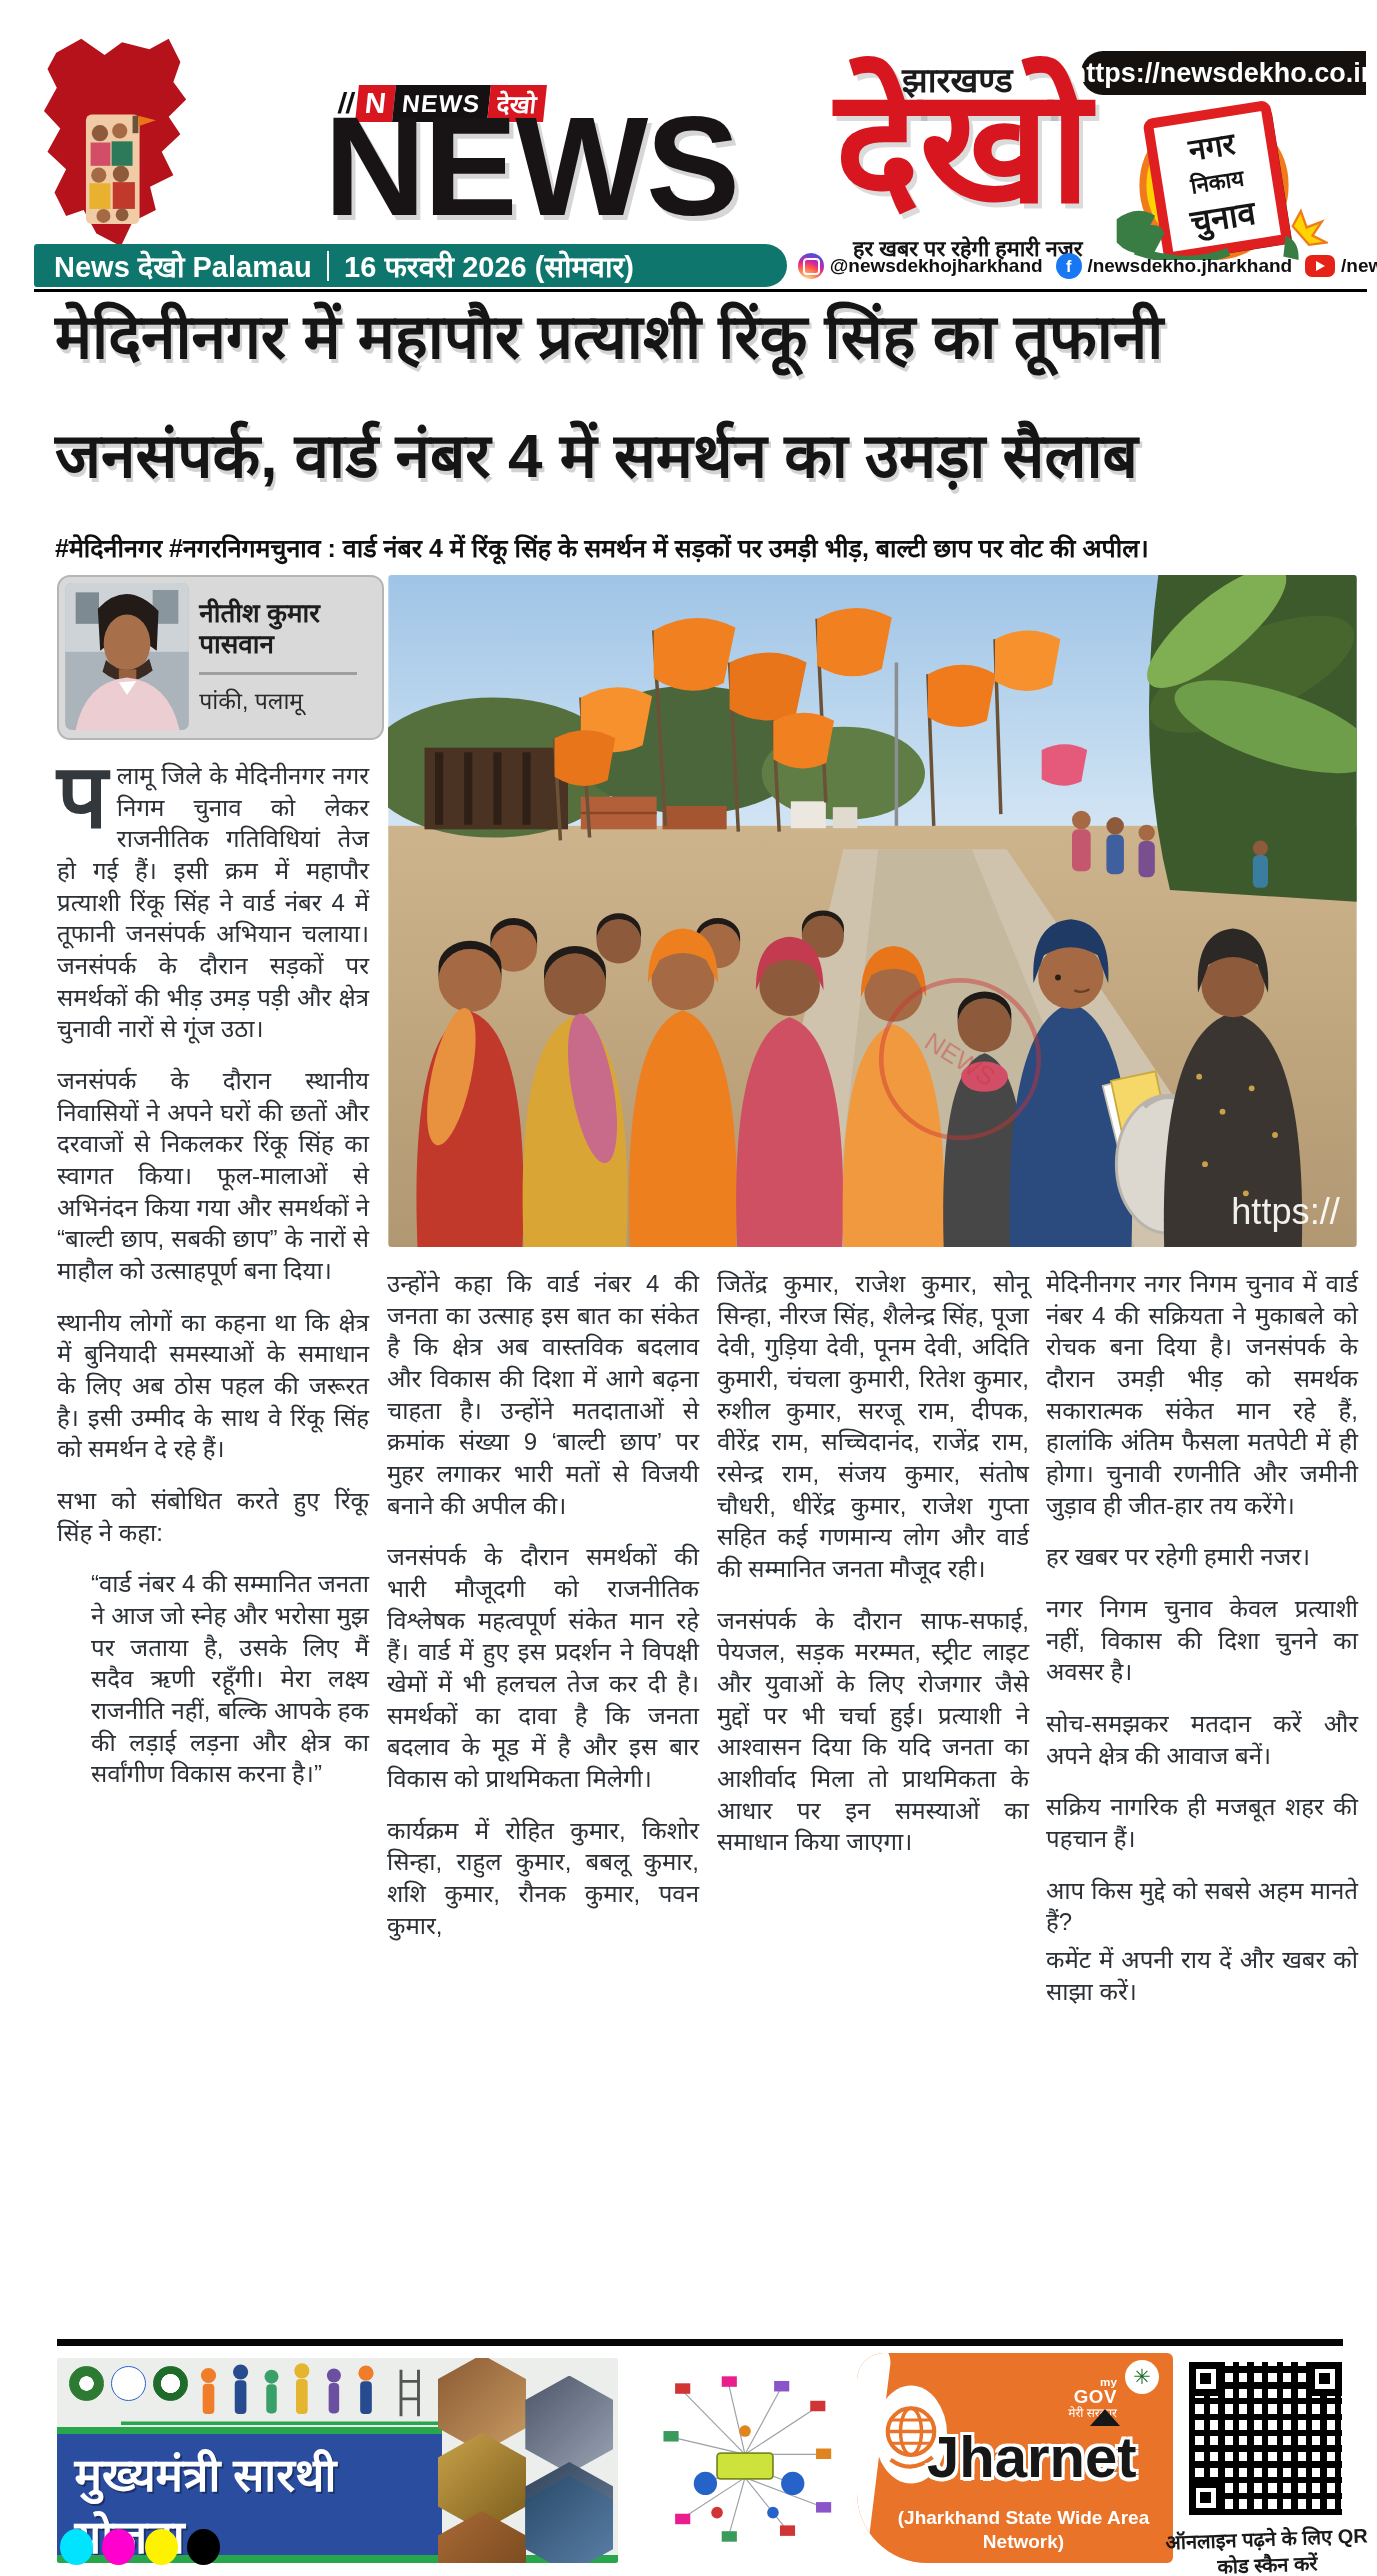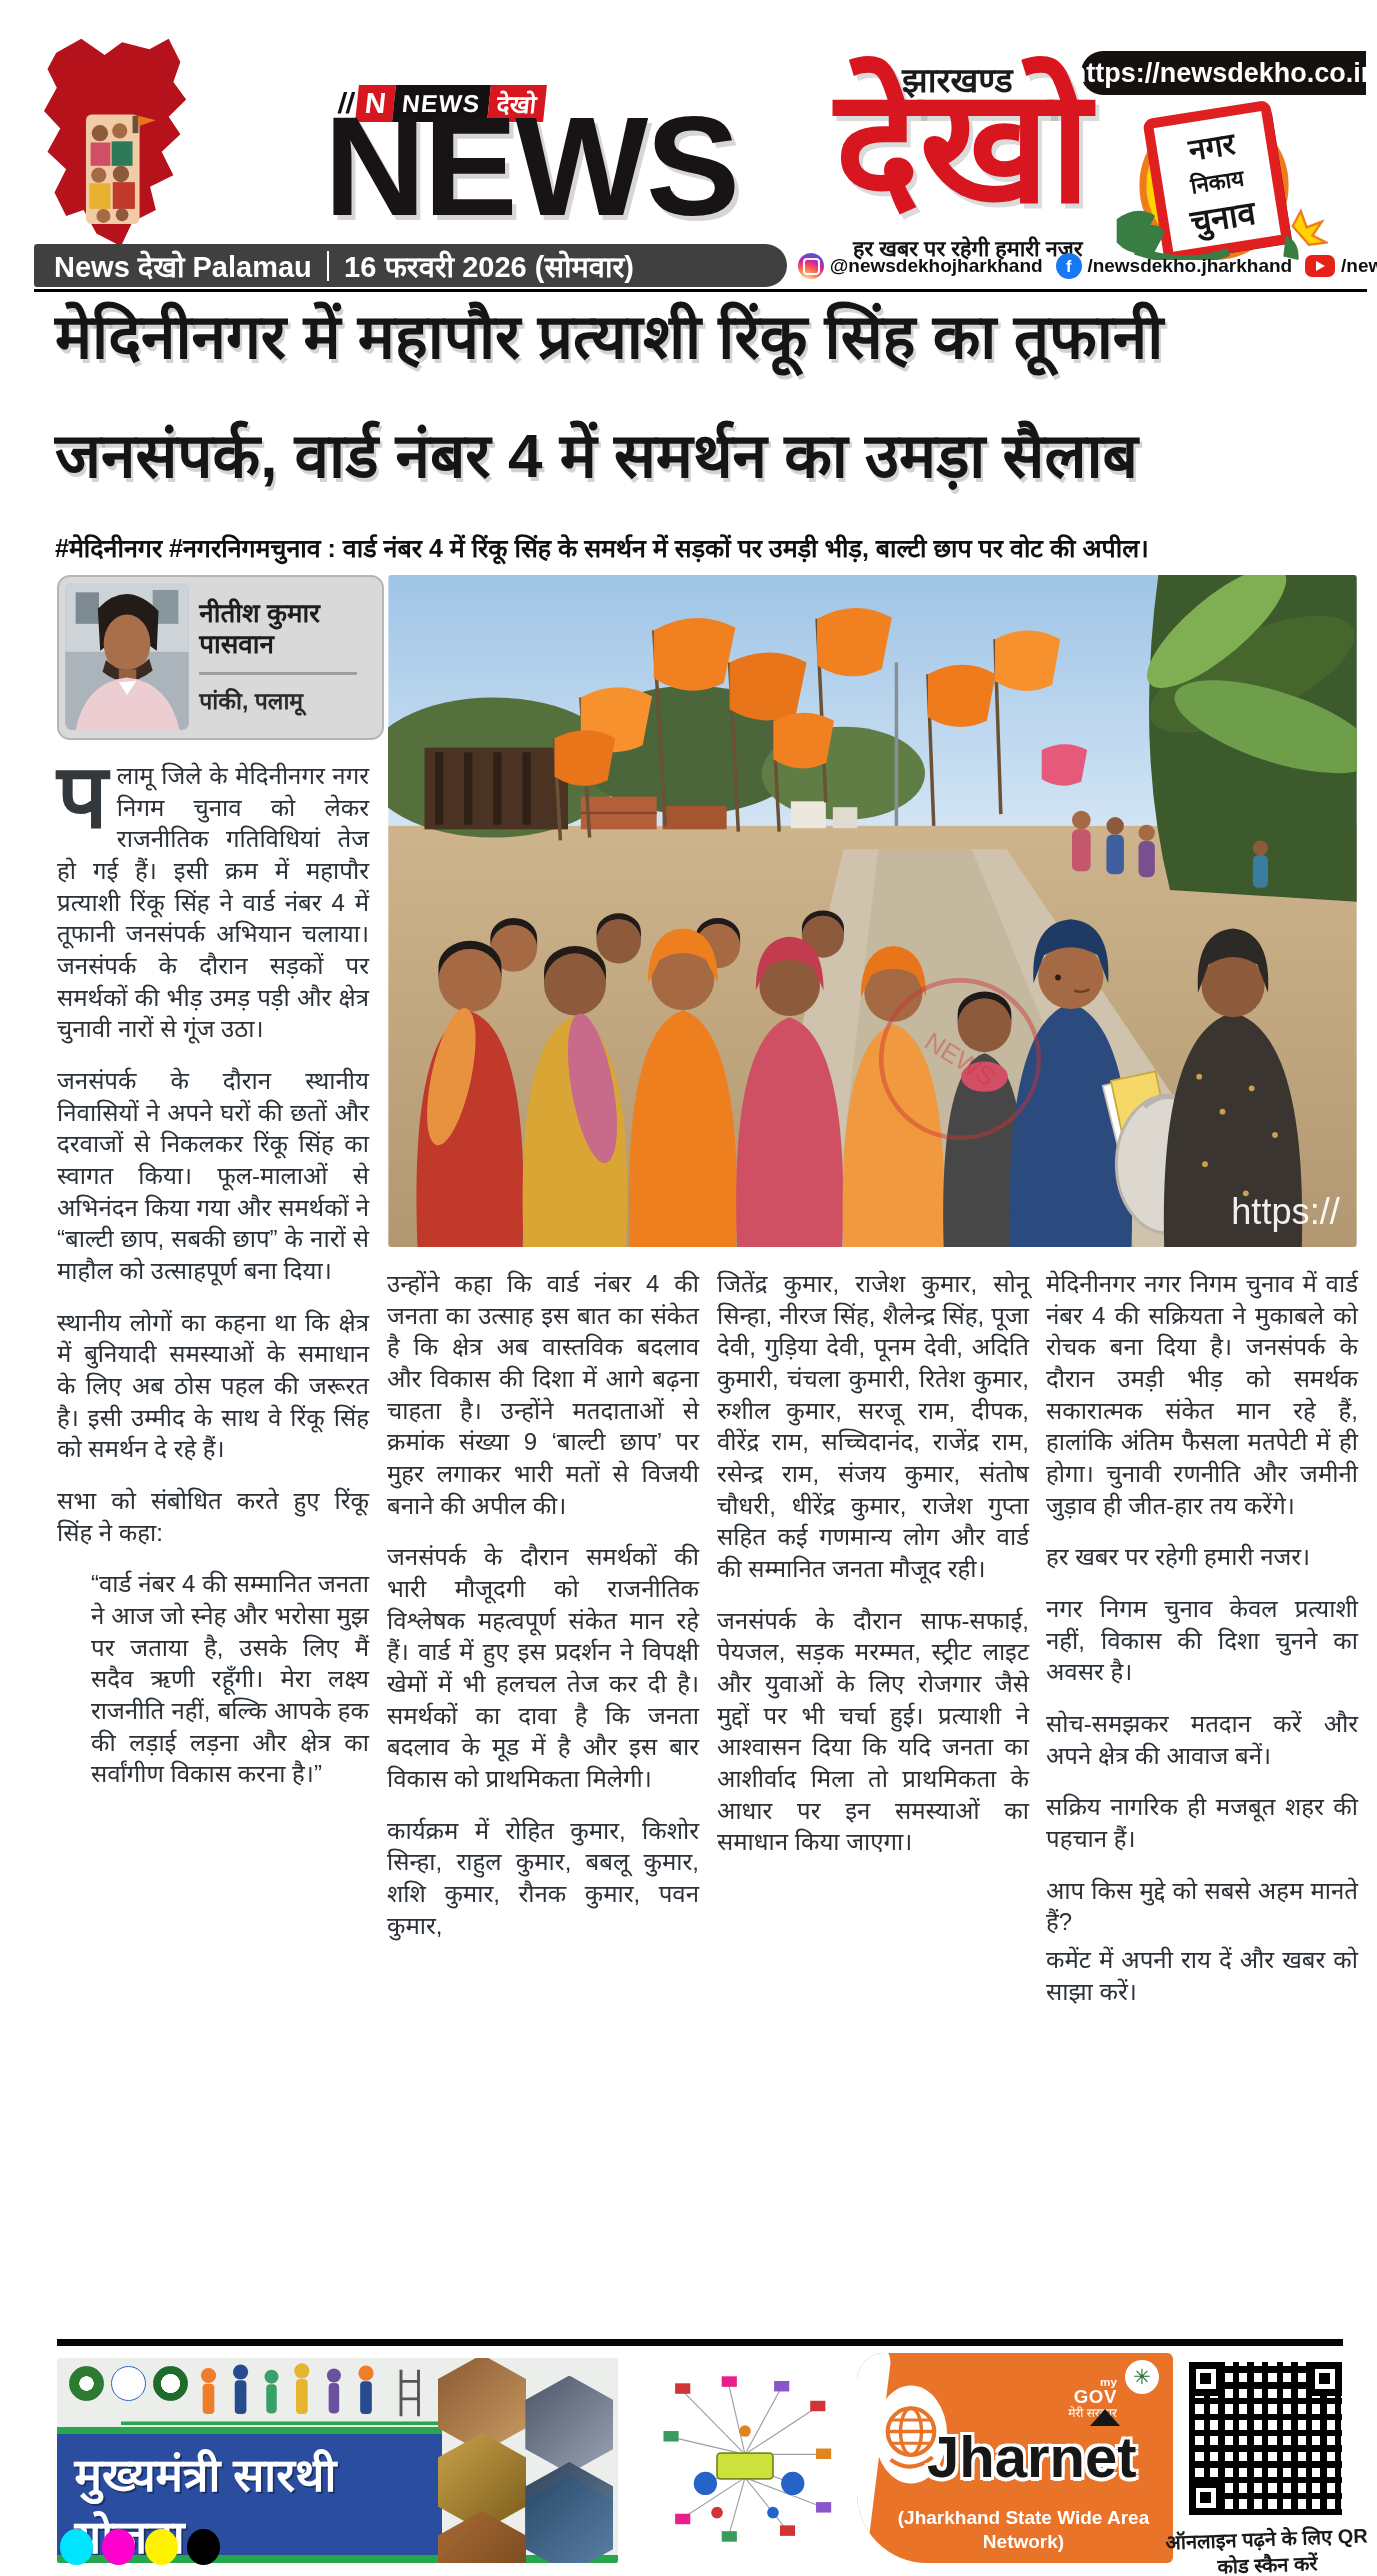--- a/index.html
+++ b/index.html
@@ -12,21 +12,21 @@
   .badge span{display:flex;align-items:center;padding:0 8.2px;font-size:24.5px;}
   .b-sl{color:#111;padding:0 2.3px !important;font-size:29px !important;}
   .b-n{background:#d7161f;color:#fff;font-size:29px !important;}
   .b-news{background:#151112;color:#fff;letter-spacing:1.2px;}
   .b-dekho{background:#d7161f;color:#fff;}
   .logo-news{left:324px;top:96px;font-size:141px;font-weight:900;color:#181314;letter-spacing:-2.3px;line-height:1;text-shadow:4.1px 5.3px 0 rgba(90,90,90,.25);}
   .logo-state{left:902px;top:56px;font-size:34px;font-weight:800;color:#1b1b1b;}
   .logo-dekho{left:835px;top:63px;font-size:159px;font-weight:900;color:#d7161f;line-height:1.05;text-shadow:4.1px 5.3px 0 rgba(90,90,90,.22);}
   .tagline{left:853px;top:233px;font-size:21.6px;font-weight:800;color:#141414;}
   .url-pill{left:1081px;top:51px;width:285px;height:44px;background:#15110f;color:#fff;font-size:27px;font-weight:800;border-radius:22px 0 0 22px;display:flex;align-items:center;justify-content:center;}
-  .edition-bar{left:34px;top:244px;width:753px;height:43px;background:#404040;border-radius:5.8px 37px 37px 5.8px;display:flex;align-items:center;color:#fff;font-size:29px;font-weight:700;padding-left:20px;box-sizing:border-box;gap:15px;}
+  .edition-bar{left:34px;top:244px;width:753px;height:43px;background:#0f766e;border-radius:5.8px 37px 37px 5.8px;display:flex;align-items:center;color:#fff;font-size:29px;font-weight:700;padding-left:20px;box-sizing:border-box;gap:15px;}
   .ed-div{width:2.3px;height:30px;background:#fff;}
   .social-row{left:798px;top:253px;display:flex;align-items:center;gap:13px;}
   .soc{display:flex;align-items:center;gap:5.8px;font-size:19px;font-weight:800;color:#101010;}
   .ic{width:26px;height:26px;border-radius:50%;display:flex;align-items:center;justify-content:center;color:#fff;font-weight:800;font-size:16.3px;flex:0 0 auto;}
   .ic-ig{background:radial-gradient(circle at 30% 110%,#fdf497 0%,#fd5949 45%,#d6249f 60%,#285AEB 90%);}
   .ic-ig i{width:13px;height:13px;border:2.3px solid #fff;border-radius:4.1px;display:block;}
   .ic-fb{background:#1877f2;}
   .ic-yt{background:#e62117;border-radius:7px;width:30px;height:22px;}
   .ic-yt i{width:0;height:0;border-left:9.3px solid #fff;border-top:5.3px solid transparent;border-bottom:5.3px solid transparent;display:block;}
   .header-rule{left:34px;top:289px;width:1333px;height:2.9px;background:#000;}
@@ -35,21 +35,21 @@
   .headline{left:55px;top:306px;width:1275px;color:#151515;font-weight:800;font-size:62px;line-height:1.0;text-shadow:2.3px 3.5px 0 rgba(110,110,110,.30);}
   .headline .h2l{margin-top:57px;}
   .subhead{left:55px;top:530px;width:1290px;font-size:25px;font-weight:700;color:#101010;}
 
   
   .byline{left:57px;top:575px;width:327px;height:165px;background:#d9d9d9;border:2.3px solid #b5b5b5;border-radius:13px;box-sizing:border-box;display:flex;padding:5.8px;gap:10.5px;}
   .by-photo{width:124px;height:147px;border-radius:7px;overflow:hidden;flex:0 0 auto;}
   .by-txt{padding-top:15px;}
   .by-name{font-size:26px;font-weight:800;color:#1d1d1d;line-height:1.2;}
   .by-line{width:158px;height:2.9px;background:#9f9f9f;margin:11.7px 0 9.3px 0;}
-  .by-loc{font-size:23px;font-weight:700;color:#2a2a2a;}
+  .by-loc{font-size:23px;font-weight:400;color:#2a2a2a;}
 
   
   .photo{left:388px;top:575px;width:969px;height:672px;border-radius:3.5px;overflow:hidden;}
 
   
   .col{position:absolute;width:312px;font-size:24px;line-height:1.32;color:#2c3136;text-align:justify;}
   .col p{margin:0 0 20px 0;}
   .c1{left:57px;top:760px;}
   .c2{left:387px;top:1268px;}
   .c3{left:717px;top:1268px;}

